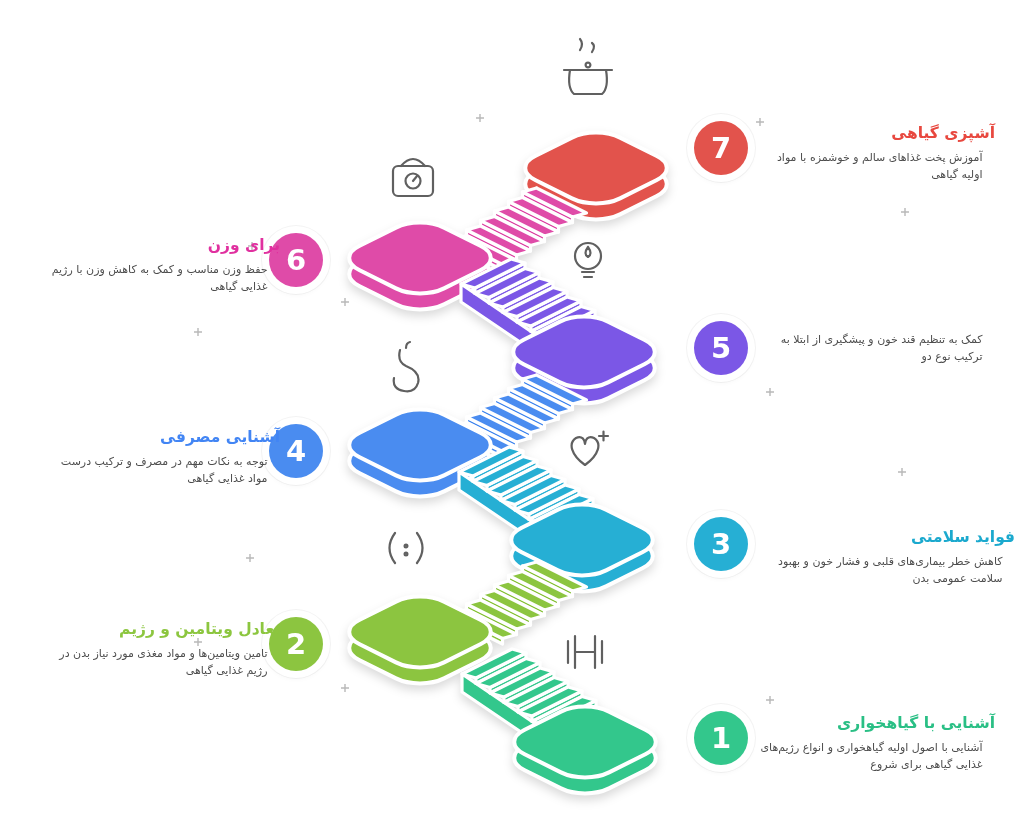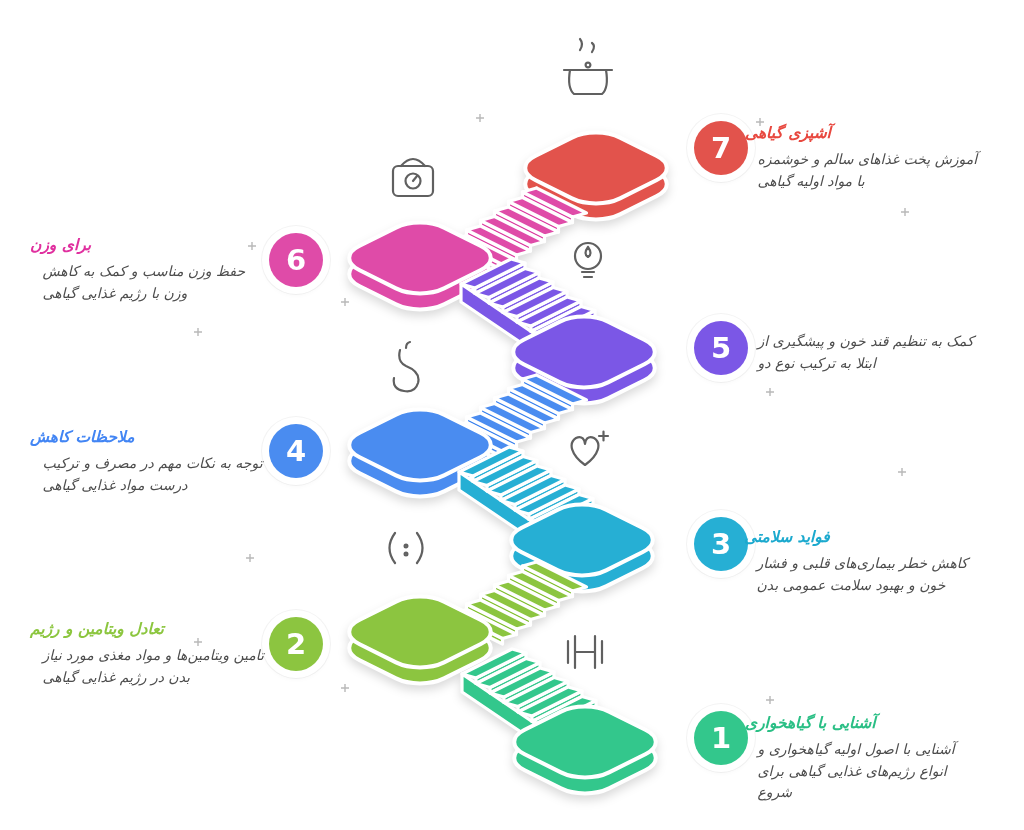--- a/index.html
+++ b/index.html
@@ -5,29 +5,29 @@
   html,body{margin:0;padding:0;background:#fff;}
   .canvas{position:relative;width:1024px;height:830px;background:#ffffff;overflow:hidden;
           font-family:"DejaVu Sans",sans-serif;}
   #stairs-svg{position:absolute;left:0;top:0;}
   #scene{filter:drop-shadow(0 5px 5px rgba(0,0,0,.14));}
   .doodle{stroke:#4a4a4a;stroke-width:2.2;fill:none;stroke-linecap:round;stroke-linejoin:round;opacity:.88;}
   .sparkle{stroke:#9a9a9a;stroke-width:1.4;opacity:.7;}
   .num-circle{position:absolute;width:54px;height:54px;border-radius:50%;display:flex;
       align-items:center;justify-content:center;color:#fff;font-size:29px;font-weight:700;
       box-shadow:0 0 0 7px #ffffff,0 0 0 8px rgba(0,0,0,.05),0 3px 9px rgba(0,0,0,.18);}
-  .item{position:absolute;width:250px;text-align:left;direction:rtl;font-style:italic;}
+  .item{position:absolute;width:250px;text-align:right;direction:rtl;}
   .item .title{font-size:15.5px;font-weight:700;letter-spacing:0;}
-  .item .desc{width:225px;margin:7px auto 0;font-size:14px;line-height:1.55;color:#4d4d4d;}
+  .item .desc{width:225px;margin:7px auto 0;font-size:11px;line-height:1.55;color:#4d4d4d;}
   
   .c7{left:694px;top:121px}.c6{left:269px;top:233px}.c5{left:694px;top:321px}
   .c4{left:269px;top:424px}.c3{left:694px;top:517px}.c2{left:269px;top:617px}.c1{left:694px;top:711px}
   
   .t7{left:745px;top:124px}.t6{left:30px;top:236px}.t5{left:745px;top:324px}
-  .t4{left:30px;top:428px}.t3{left:744px;top:528px}.t2{left:30px;top:620px}.t1{left:745px;top:714px}
+  .t4{left:30px;top:428px}.t3{left:765px;top:528px}.t2{left:30px;top:620px}.t1{left:745px;top:714px}
 </style>
 </head>
 <body>
 
 <div class="canvas">
 
   <svg id="stairs-svg" width="1024" height="830" viewBox="0 0 1024 830">
     <g id="scene">
         <g>
           <rect x="-60" y="-60" width="120" height="120" rx="34" ry="34" fill="#E2534C" stroke="#fff" stroke-width="4" vector-effect="non-scaling-stroke" transform="translate(596 184) scale(1 0.5) rotate(45)"></rect>
@@ -213,21 +213,21 @@
   </div>
   <div class="item t1">
     <div class="title" style="color: rgb(42, 191, 133);">آشنایی با گیاهخواری</div>
     <div class="desc">آشنایی با اصول اولیه گیاهخواری و انواع رژیم‌های غذایی گیاهی برای شروع</div>
   </div>
   <div class="item t3">
     <div class="title" style="color: rgb(27, 169, 206);">فواید سلامتی</div>
     <div class="desc">کاهش خطر بیماری‌های قلبی و فشار خون و بهبود سلامت عمومی بدن</div>
   </div>
   <div class="item t4">
-    <div class="title" style="color: rgb(66, 133, 244);">ملاحظات کاهش</div>
+    <div class="title" style="color: rgb(66, 133, 244);">آشنایی مصرفی</div>
     <div class="desc">توجه به نکات مهم در مصرف و ترکیب درست مواد غذایی گیاهی</div>
   </div>
   <div class="item t5">
     <div class="desc">کمک به تنظیم قند خون و پیشگیری از ابتلا به ترکیب نوع دو</div>
   </div>
   <div class="item t6">
     <div class="title" style="color: rgb(224, 48, 159);">برای وزن</div>
     <div class="desc">حفظ وزن مناسب و کمک به کاهش وزن با رژیم غذایی گیاهی</div>
   </div>
   <div class="item t7">

